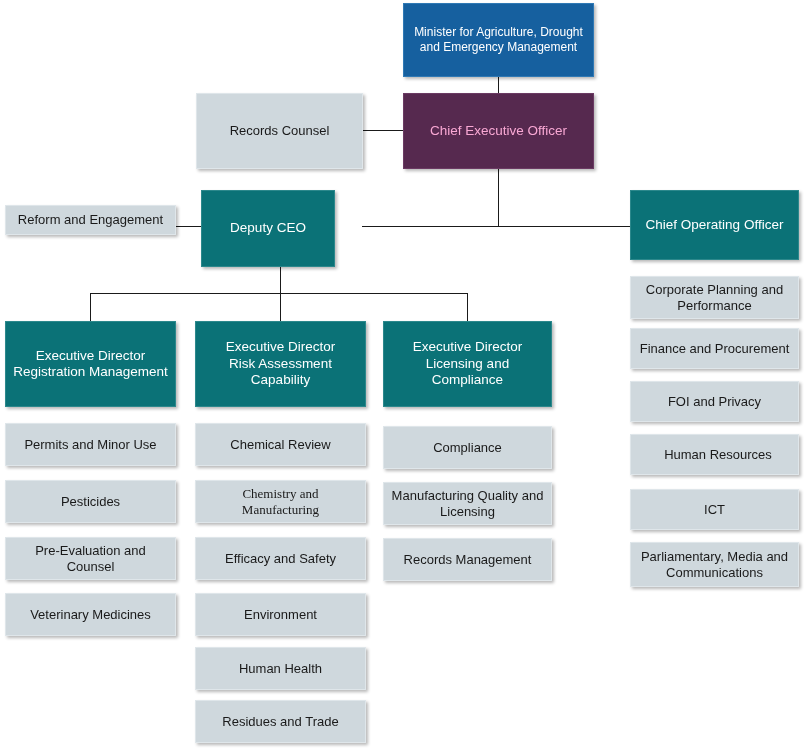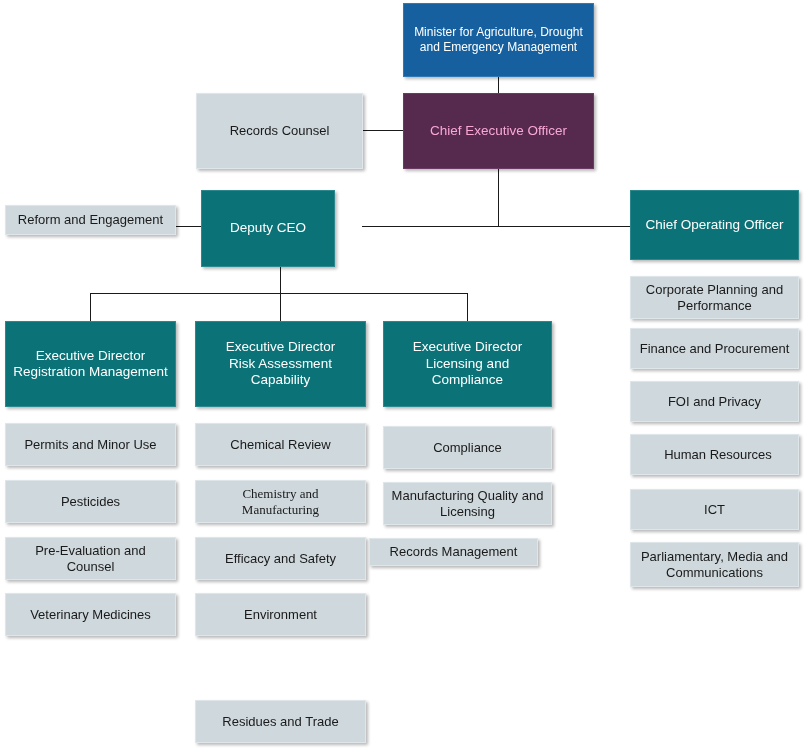--- a/index.html
+++ b/index.html
@@ -153,32 +153,35 @@
   <div class="node n-grey" style="left:195px; top:480px; width:171px; height:43px;font-family:Liberation Serif, serif;">
     <span class="label">Chemistry and
 Manufacturing</span>
   </div>
   <div class="node n-grey" style="left:195px; top:537px; width:171px; height:43px;">
     <span class="label">Efficacy and Safety</span>
   </div>
   <div class="node n-grey" style="left:195px; top:593px; width:171px; height:43px;">
     <span class="label">Environment</span>
   </div>
+  <div class="node n-grey" style="left:195px; top:647px; width:171px; height:43px;">
+    <span class="label">Human Health</span>
+  </div>
   <div class="node n-grey" style="left:195px; top:700px; width:171px; height:43px;">
     <span class="label">Residues and Trade</span>
   </div>
 
   <div class="node n-grey" style="left:383px; top:426px; width:169px; height:43px;">
     <span class="label">Compliance</span>
   </div>
   <div class="node n-grey" style="left:383px; top:482px; width:169px; height:43px;">
     <span class="label">Manufacturing Quality and
 Licensing</span>
   </div>
-  <div class="node n-grey" style="left:369px; top:538px; width:169px; height:28px;">
+  <div class="node n-grey" style="left:383px; top:538px; width:169px; height:43px;">
     <span class="label">Records Management</span>
   </div>
 
   <div class="node n-grey" style="left:630px; top:276px; width:169px; height:43px;">
     <span class="label">Corporate Planning and
 Performance</span>
   </div>
   <div class="node n-grey" style="left:630px; top:328px; width:169px; height:41px;">
     <span class="label">Finance and Procurement</span>
   </div>

